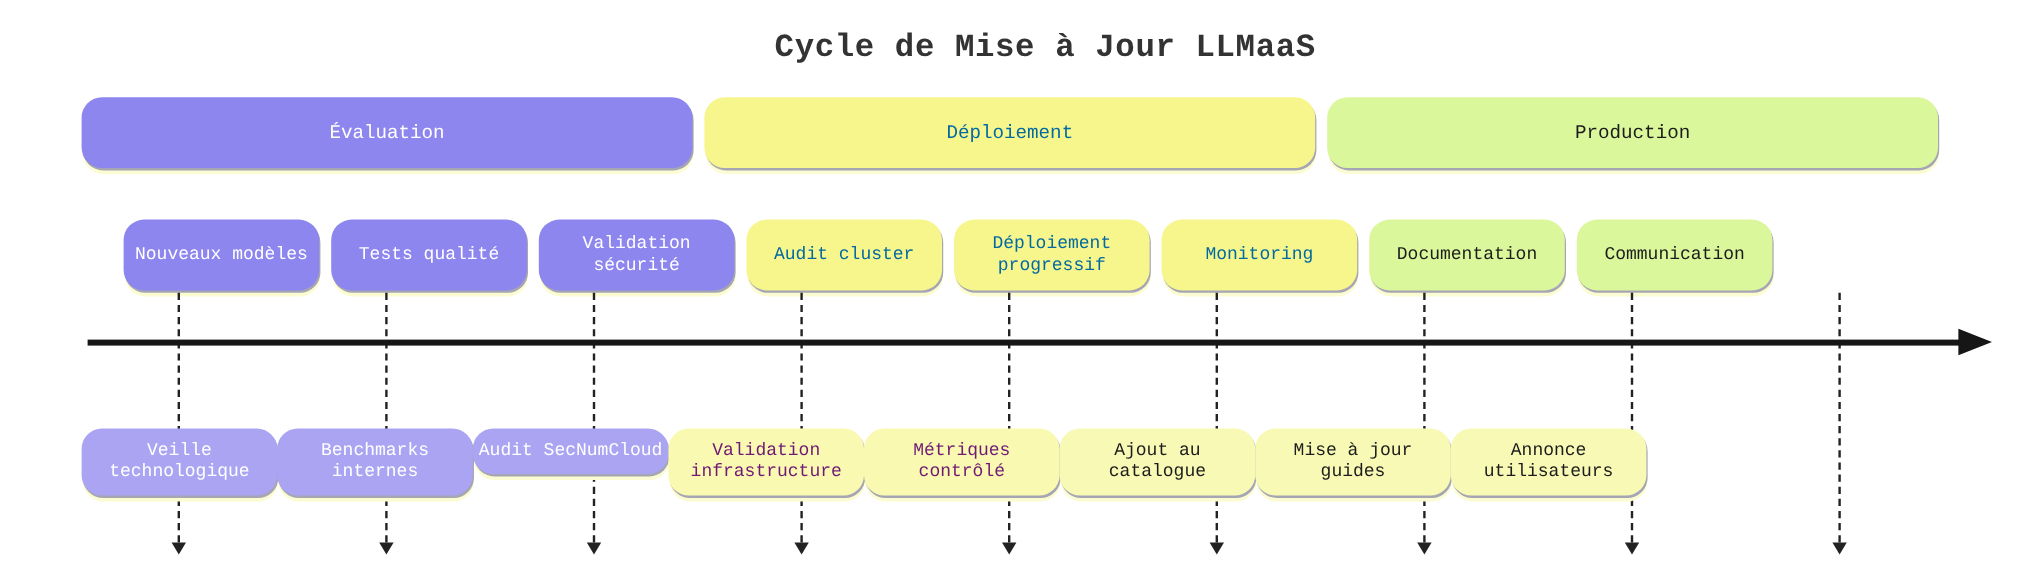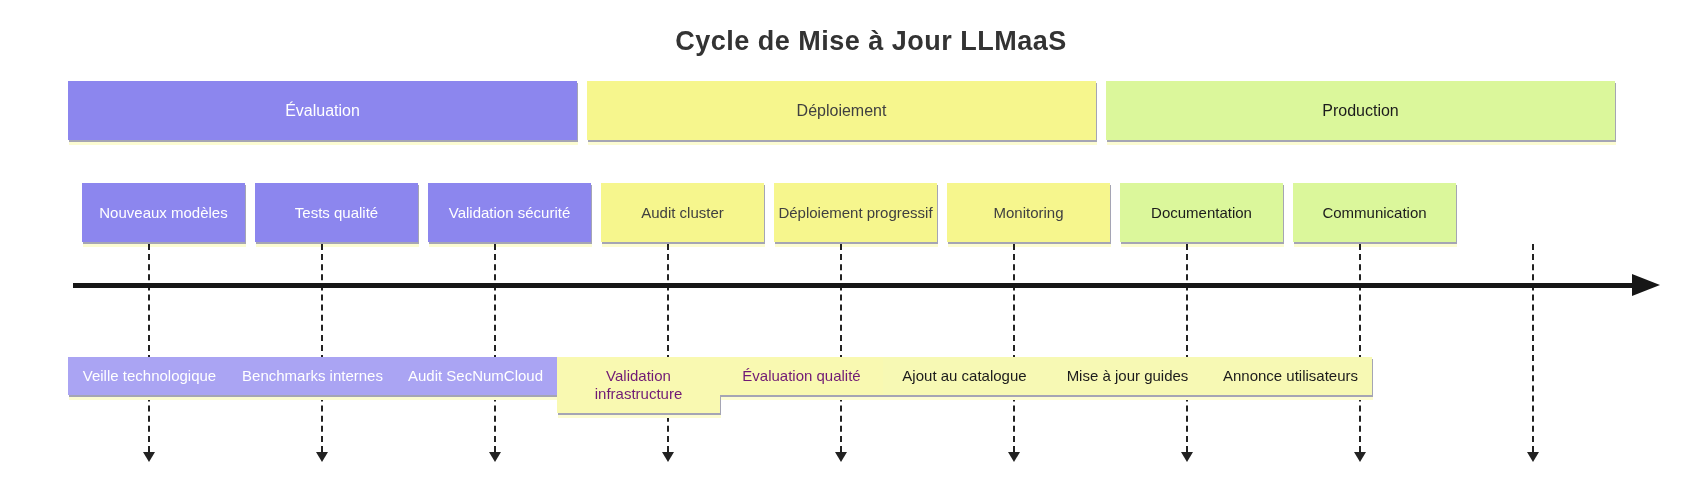--- a/index.html
+++ b/index.html
@@ -1,57 +1,57 @@
 <!DOCTYPE html>
 <html><head>
 <meta charset="utf-8">
 <style>
   html,body{margin:0;padding:0;background:#ffffff;}
   .canvas{
     position:relative;
     width:1690px;height:488px;
     background:#ffffff;
-    font-family:Liberation Sans, sans-serif;
+    font-family:Liberation Mono, monospace;
     overflow:hidden;
   }
   .title{
     position:absolute;top:26px;left:0;right:0;
     text-align:center;
     transform:translateX(26px);
     font-size:27px;font-weight:bold;color:#333333;
     letter-spacing:0.5px;
   }
   
   .sections-row{
     position:absolute;top:81px;left:68px;
     display:grid;grid-template-columns:repeat(3,509px);column-gap:10px;
   }
   .tasks-row{
-    position:absolute;top:183px;left:63px;
+    position:absolute;top:183px;left:84px;
     display:grid;grid-template-columns:repeat(9,163px);column-gap:10px;padding-left:19px;
   }
   .events-row{
     position:absolute;top:357px;left:68px;
     display:grid;grid-template-columns:repeat(9,163px);
     align-items:start;
     z-index:3;
   }
   
   .box{
-    border-radius:0;
+    border-radius:17px;
     display:flex;align-items:center;justify-content:center;
     text-align:center;
     font-size:15px;line-height:18px;
     box-shadow:1px 2px 0 0 #a5a5b4, 1px 5px 0 0 #fcfcd2;
     padding:0 4px;box-sizing:border-box;
   }
   .h59{height:59px;}
   .event{min-height:38px;padding:10px 4px;}
   .c-purple{background:#8c86ee;color:#ffffff;}
-  .c-yellow{background:#f6f68d;color:#404040;}
+  .c-yellow{background:#f6f68d;color:#0369a1;}
   .c-green{background:#dbf79b;color:#1c1c1c;}
   .e-purple{background:#aaa4f3;color:#ffffff;}
   .e-yellow{background:#f9f9b1;color:#701a75;}
   .e-greenish{background:#f7f9b4;color:#1c1c1c;}
   .section-label{font-size:16px;}
   
   .axis-line{
     position:absolute;top:283px;left:73px;
     width:1560px;height:5px;background:#161616;z-index:2;
   }
@@ -111,19 +111,19 @@
   <div class="dash d5"></div>
   <div class="dash d6"></div>
   <div class="dash d7"></div>
   <div class="dash d8"></div>
 
   <div class="events-row">
     <div class="box event e-purple">Veille technologique</div>
     <div class="box event e-purple">Benchmarks internes</div>
     <div class="box event e-purple">Audit SecNumCloud</div>
     <div class="box event e-yellow">Validation infrastructure</div>
-    <div class="box event e-yellow">Évaluation qualité</div>
+    <div class="box event e-yellow">Métriques contrôlé</div>
     <div class="box event e-greenish">Ajout au catalogue</div>
     <div class="box event e-greenish">Mise à jour guides</div>
     <div class="box event e-greenish">Annonce utilisateurs</div>
   </div>
 
 </div>
 
 </body></html>

